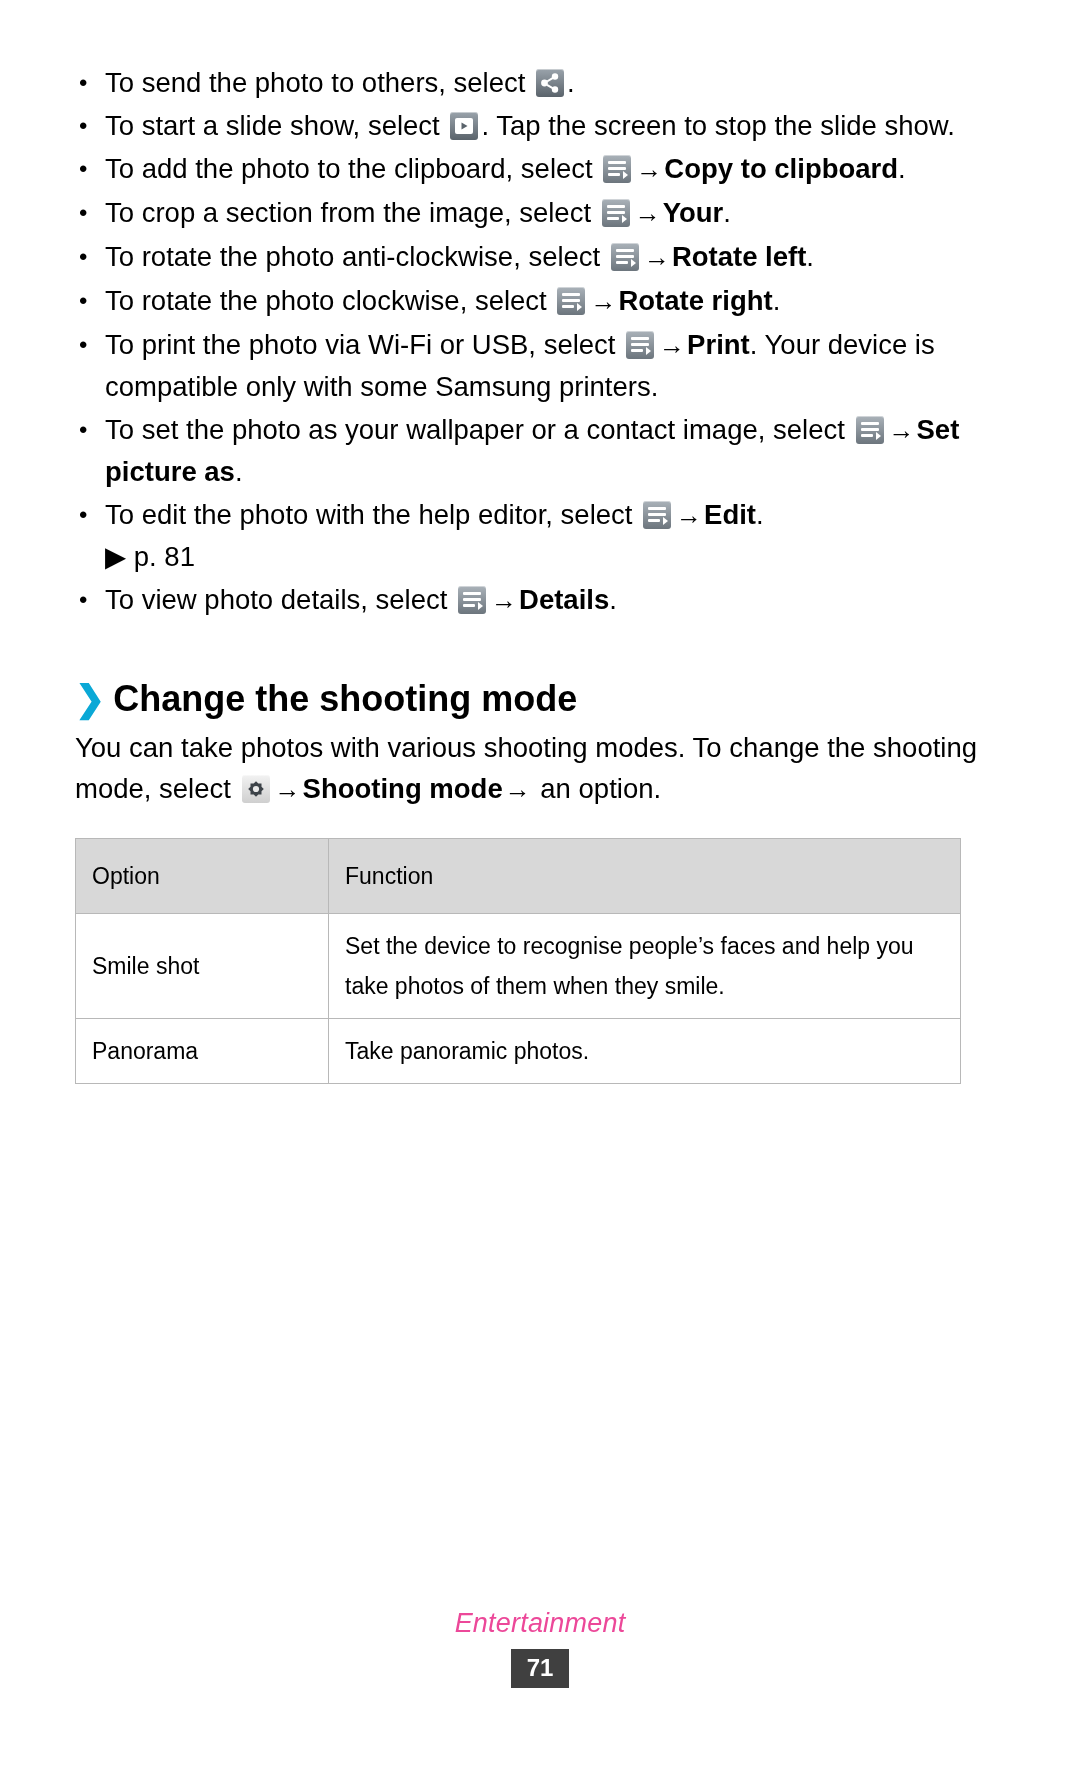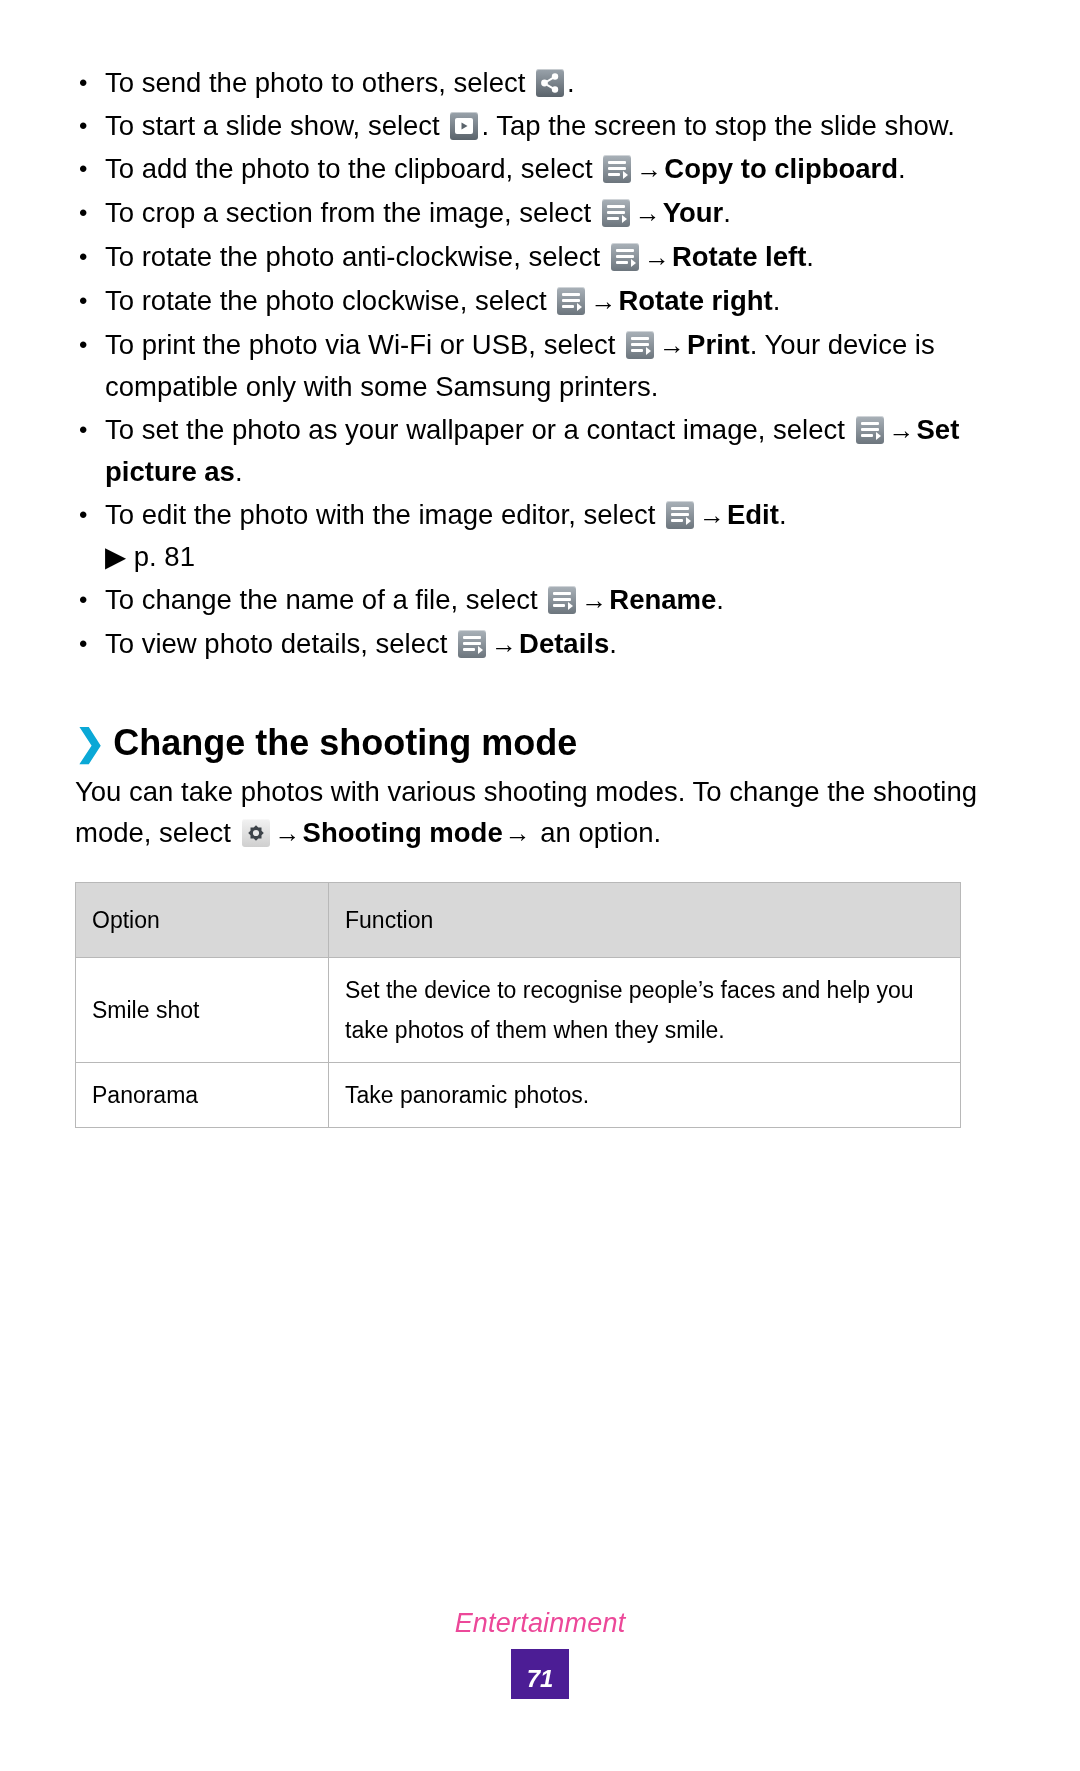--- a/index.html
+++ b/index.html
@@ -149,27 +149,26 @@
   }
   .footer .section {
     font-size: 27px;
     font-style: italic;
     color: #ec4899;
     letter-spacing: 0.2px;
   }
   .footer .pagebox {
     display: inline-block;
     margin-top: 10px;
-    background: #4c1d95;
+    background: #404040;
     color: #ffffff;
     font-size: 24px;
     font-weight: bold;
-    padding: 16px 16px 6px 16px;
+    padding: 5px 16px 6px 16px;
     min-width: 26px;
-    font-style: italic;
   }
 </style>
 </head>
 <body>
 
 <div class="page">
   <div class="content">
 
     <ul class="bullets">
 
@@ -208,26 +207,23 @@
 
       <li>
         <span>To print the photo via Wi-Fi or USB, select </span><span class="icon menu"><span class="bar b1"></span><span class="bar b2"></span><span class="bar b3"></span><span class="tail"></span></span><span class="arrow">→</span><span class="b">Print</span><span>. Your device is compatible only with some Samsung printers.</span>
       </li>
 
       <li>
         <span>To set the photo as your wallpaper or a contact image, select </span><span class="icon menu"><span class="bar b1"></span><span class="bar b2"></span><span class="bar b3"></span><span class="tail"></span></span><span class="arrow">→</span><span class="b">Set picture as</span><span>.</span>
       </li>
 
       <li>
-        <span>To edit the photo with the image editor, select </span><span class="icon menu"><span class="bar b1"></span><span class="bar b2"></span><span class="bar b3"></span><span class="tail"></span></span><span class="arrow">→</span><span class="b">Edit</span><span>.</span><br><span>▶ p. 81</span>
-      </li>
-
-      <li>
-        <span>To change the name of a file, select </span><span class="icon menu"><span class="bar b1"></span><span class="bar b2"></span><span class="bar b3"></span><span class="tail"></span></span><span class="arrow">→</span><span class="b">Rename</span><span>.</span>
-      </li>
+        <span>To edit the photo with the help editor, select </span><span class="icon menu"><span class="bar b1"></span><span class="bar b2"></span><span class="bar b3"></span><span class="tail"></span></span><span class="arrow">→</span><span class="b">Edit</span><span>.</span><br><span>▶ p. 81</span>
+      </li>
+
 
       <li>
         <span>To view photo details, select </span><span class="icon menu"><span class="bar b1"></span><span class="bar b2"></span><span class="bar b3"></span><span class="tail"></span></span><span class="arrow">→</span><span class="b">Details</span><span>.</span>
       </li>
 
     </ul>
 
     <h2 class="heading"><span class="chev">❯</span><span>Change the shooting mode</span></h2>
 
     <p class="para"><span>You can take photos with various shooting modes. To change the shooting mode, select </span><span class="icon settings"><svg width="28" height="28" viewBox="0 0 28 28">

